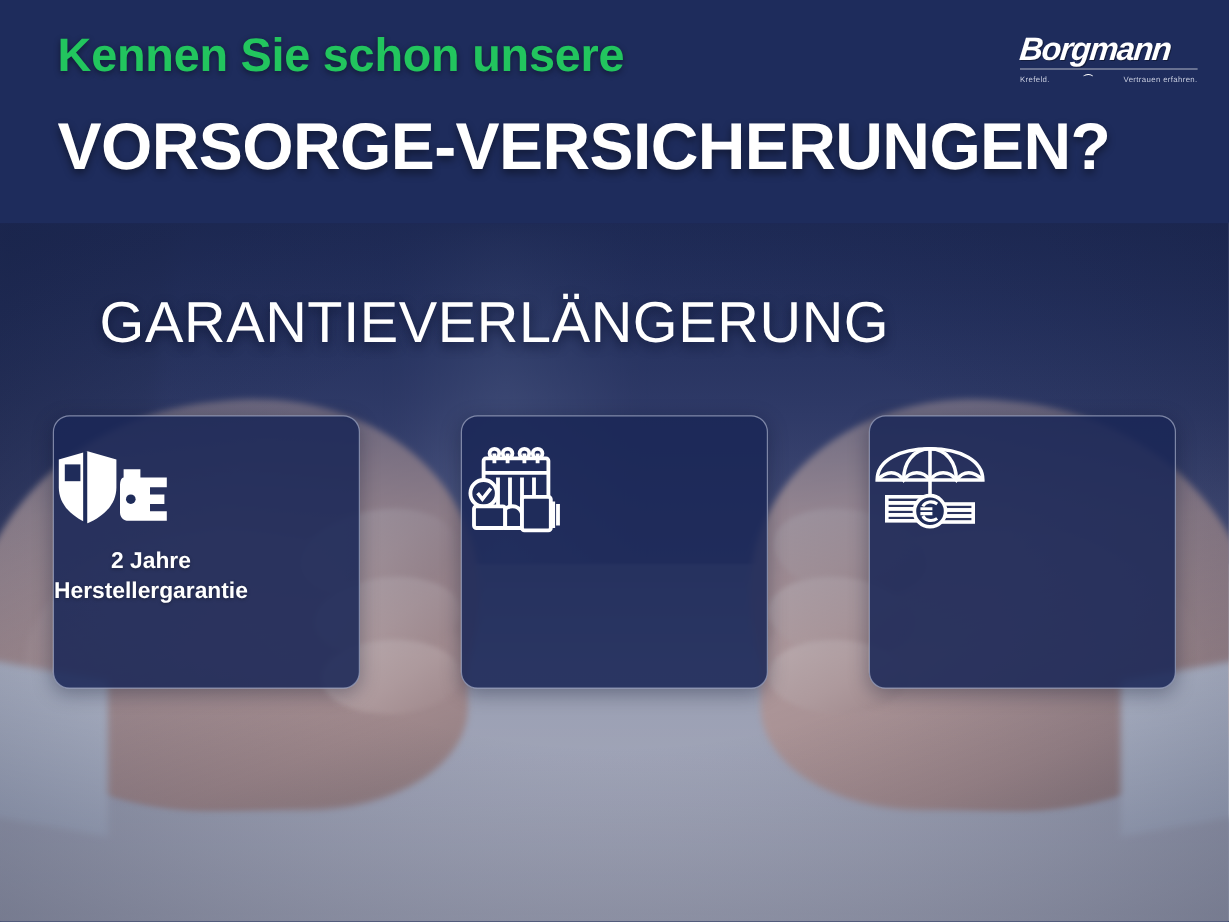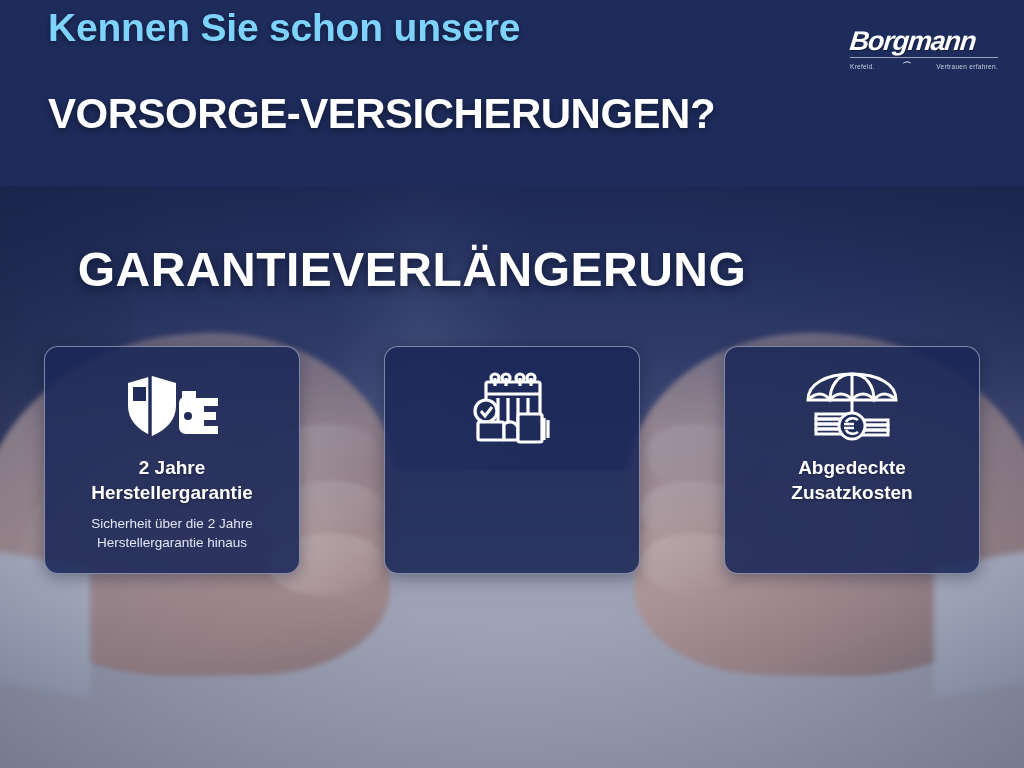--- a/index.html
+++ b/index.html
@@ -88,29 +88,29 @@
     position:absolute; inset:0;
     background:radial-gradient(ellipse 80% 75% at 50% 45%, rgba(0,0,0,0) 40%, rgba(15,22,50,.35) 100%);
   }
 
   
   .header {
     position:absolute; left:0; top:0; width:1024px; height:186px;
     background:#1e2c5c; z-index:5;
   }
   .kicker {
-    position:absolute; left:48px; top:6px;
-    font-size:39px; font-weight:bold; color:#7dd3fc;
+    position:absolute; left:48px; top:25px;
+    font-size:39px; font-weight:bold; color:#22c55e;
     letter-spacing:-.2px;
     text-shadow:0 2px 5px rgba(0,0,0,.45);
     white-space:nowrap;
   }
   .headline {
     position:absolute; left:48px; top:90px;
-    font-size:42px; font-weight:bold; color:#ffffff;
+    font-size:55px; font-weight:bold; color:#ffffff;
     letter-spacing:-.5px;
     text-shadow:0 3px 7px rgba(0,0,0,.45);
     white-space:nowrap;
   }
   
   .logo { position:absolute; right:26px; top:26px; width:148px; height:44px; }
   .logo-word {
     font-style:italic; font-weight:bold; font-size:27px; color:#ffffff;
     letter-spacing:-1.2px; line-height:30px;
     transform:skewX(-6deg); text-shadow:1px 1px 0 rgba(0,0,0,.35);
@@ -121,35 +121,35 @@
     display:flex; justify-content:space-between; align-items:center;
     font-size:6.5px; color:#c9cee0; letter-spacing:.3px;
     margin-top:2px; white-space:nowrap;
   }
   .logo-tag .sep { color:#ffffff; font-size:9px; font-style:italic; font-weight:bold; }
 
   
   .section-title {
     position:absolute; left:0; top:242px; width:824px;
     text-align:center; z-index:6;
-    font-size:48px; font-weight:bold; color:#ffffff;
+    font-size:48px; font-weight:normal; color:#ffffff;
     letter-spacing:.5px;
     text-shadow:0 3px 9px rgba(8,14,40,.65);
   }
 
   .cards {
     position:absolute; left:44px; top:346px; width:936px; height:228px;
     display:flex; justify-content:space-between; z-index:6;
   }
   .card {
     width:256px; height:228px;
     background:rgba(26,39,86,.88);
     border:1.5px solid rgba(205,212,232,.55);
     border-radius:14px;
-    display:flex; flex-direction:column; align-items:center;
+    display:flex; flex-direction:column; align-items:flex-start;
     padding-top:22px;
     box-shadow:0 4px 16px rgba(8,14,40,.35);
   }
   .card-icon { height:78px; display:flex; align-items:center; justify-content:center; }
   .card-title {
     margin-top:8px; text-align:center; color:#ffffff;
     font-size:19px; font-weight:bold; line-height:25px;
     white-space:pre-line;
     text-shadow:0 1px 3px rgba(0,0,0,.35);
   }
@@ -219,22 +219,20 @@
           <rect x="9" y="15" width="13" height="14" fill="#1f2c5a"></rect>
           <g fill="#ffffff">
             <path d="M58 26 L58 19 L72 19 L72 26 L94 26 L94 34 L80 34 L80 40 L92 40 L92 48
                      L80 48 L80 54 L94 54 L94 62 L62 62 C58 62 55 59 55 55 L55 33 C55 29 56 26 58 26 Z"></path>
           </g>
           <circle cx="64" cy="44" r="4" fill="#1f2c5a"></circle>
         </svg>
       </div>
       <div class="card-title">2 Jahre
 Herstellergarantie</div>
-      <div class="card-desc">Sicherheit über die 2 Jahre
-Herstellergarantie hinaus</div>
     </div>
 
     <div class="card">
       <div class="card-icon">
         <svg width="88" height="76" viewBox="0 0 88 76">
           <g fill="none" stroke="#ffffff" stroke-width="3.2">
             <rect x="18" y="12" width="54" height="48" rx="2"></rect>
             <path d="M18 24 L72 24"></path>
             <circle cx="27" cy="8" r="4"></circle>
               <path d="M27 8 L27 16"></path>
@@ -271,18 +269,16 @@
               <rect x="14" y="59" width="30" height="5"></rect>
               <rect x="56" y="50" width="30" height="5"></rect>
               <rect x="56" y="55" width="30" height="5"></rect>
               <rect x="56" y="60" width="30" height="5"></rect>
             </g>
             <circle cx="50" cy="56" r="13" fill="#1f2c5a"></circle>
             <path d="M56 50 C52 47 46 48 44 52 M56 62 C52 65 46 64 44 60 M42 54 L52 54 M42 58 L52 58" stroke-width="2.6"></path>
           </g>
         </svg>
       </div>
-      <div class="card-title">Abgedeckte
-Zusatzkosten</div>
     </div>
 
   </div>
 </div>
 
 </body></html>

